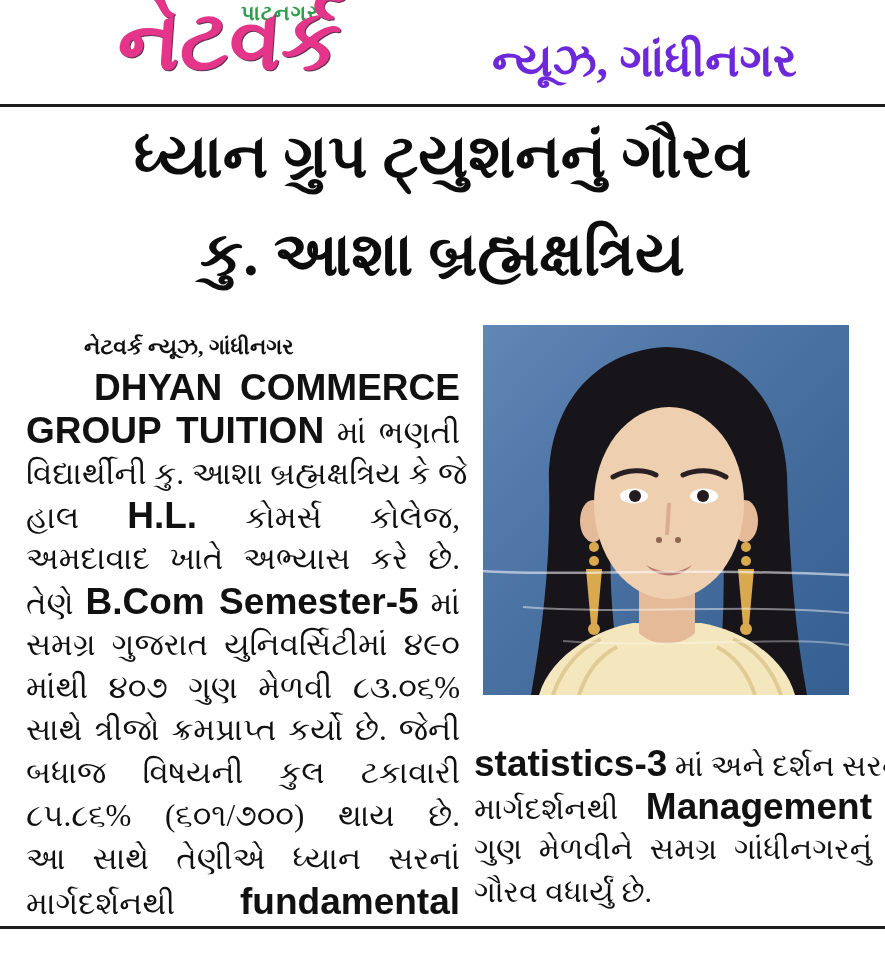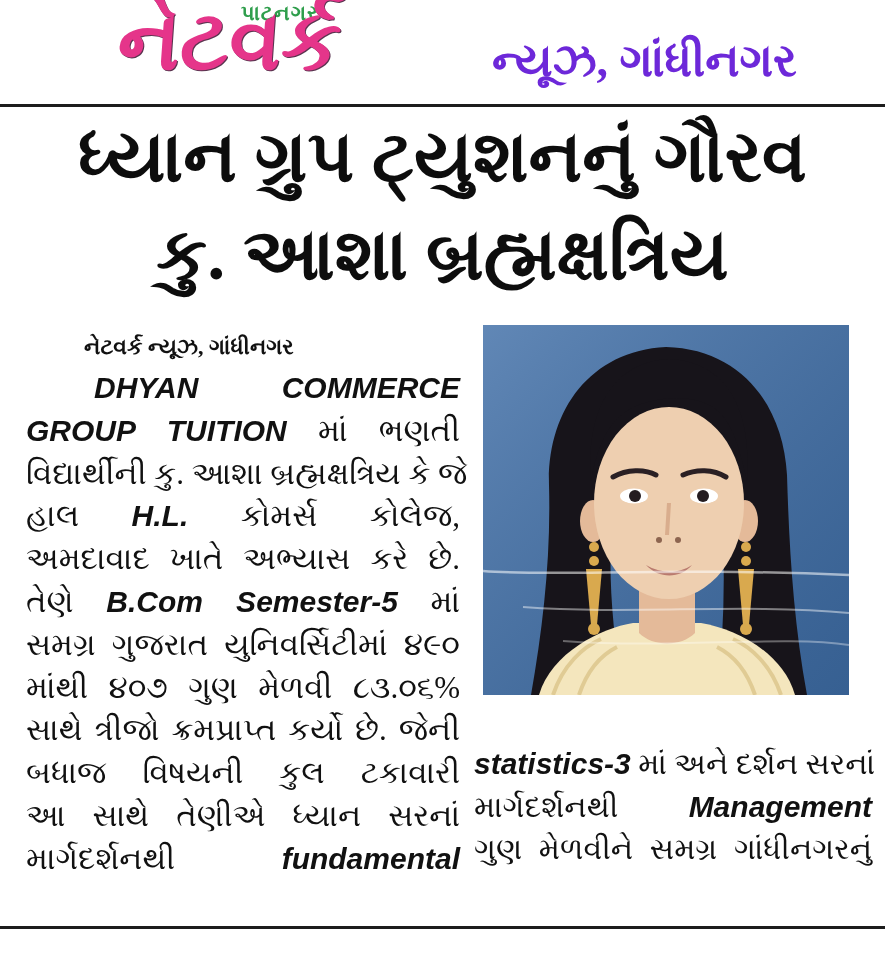--- a/index.html
+++ b/index.html
@@ -34,40 +34,40 @@
     position:absolute;left:0;width:885px;height:3px;background:#1d1d1d;
   }
   #rule-top{top:104px;}
   #rule-bottom{top:926px;}
   
   #headline{
     position:absolute;left:0;top:108px;width:885px;
     text-align:center;font-weight:700;color:#0d0d0d;
   }
   #headline .hl{
-    font-size:72px;line-height:98px;white-space:nowrap;
+    font-size:61px;line-height:98px;white-space:nowrap;
   }
   
   #left-col{
     position:absolute;left:26px;top:326px;width:434px;
   }
   #dateline{
     font-weight:700;font-size:22px;line-height:41px;
     padding-left:58px;white-space:nowrap;
   }
   .tline{
     font-size:31px;line-height:42.8px;
     text-align:justify;text-align-last:justify;
     height:42.8px;overflow:visible;white-space:nowrap;
   }
   .tline.indent{padding-left:68px;}
   .tline.lastleft{text-align-last:left;}
   .eng{
     font-family:"Liberation Sans",sans-serif;
-    font-weight:700;font-size:30px;font-style:italic;
+    font-weight:700;font-size:37px;
   }
   
   #photo{
     position:absolute;left:483px;top:325px;width:366px;height:370px;
   }
   #photo svg{display:block;width:100%;height:100%;}
   
   #caption-col{
     position:absolute;left:474px;top:705px;width:398px;margin-top:38px;
   }
@@ -96,20 +96,21 @@
         <div class="tline indent"><span class="eng">DHYAN COMMERCE</span></div>
         <div class="tline"><span class="eng">GROUP TUITION</span><span> માં ભણતી</span></div>
         <div class="tline"><span>વિદ્યાર્થીની કુ. આશા બ્રહ્મક્ષત્રિય કે જે</span></div>
         <div class="tline"><span>હાલ </span><span class="eng">H.L.</span><span> કોમર્સ કોલેજ,</span></div>
         <div class="tline"><span>અમદાવાદ ખાતે અભ્યાસ કરે છે.</span></div>
         <div class="tline"><span>તેણે </span><span class="eng">B.Com Semester-5</span><span> માં</span></div>
         <div class="tline"><span>સમગ્ર ગુજરાત યુનિવર્સિટીમાં ૪૯૦</span></div>
         <div class="tline"><span>માંથી ૪૦૭ ગુણ મેળવી ૮૩.૦૬%</span></div>
         <div class="tline"><span>સાથે ત્રીજો ક્રમપ્રાપ્ત કર્યો છે. જેની</span></div>
         <div class="tline"><span>બધાજ વિષયની કુલ ટકાવારી</span></div>
+        <div class="tline"><span>૮૫.૮૬% (૬૦૧/૭૦૦) થાય છે.</span></div>
         <div class="tline"><span>આ સાથે તેણીએ ધ્યાન સરનાં</span></div>
         <div class="tline"><span>માર્ગદર્શનથી </span><span class="eng">fundamental</span></div>
       </div>
   </div>
 
   <div id="photo">
     <svg viewBox="0 0 366 370" xmlns="http://www.w3.org/2000/svg">
       <defs>
         <linearGradient id="bgg" x1="0" y1="0" x2="1" y2="1">
           <stop offset="0" stop-color="#ffffff" stop-opacity="0.18"></stop>
@@ -162,17 +163,18 @@
       <path d="M40 282 C150 290 260 278 366 288" stroke="#ffffff" stroke-width="2" opacity="0.45" fill="none"></path>
       <path d="M80 316 C190 324 300 310 366 320" stroke="#ffffff" stroke-width="2" opacity="0.35" fill="none"></path>
     </svg>
   </div>
 
   <div id="caption-col">
     <div>
         <div class="tline"><span class="eng">statistics-3</span><span> માં અને દર્શન સરનાં</span></div>
         <div class="tline"><span>માર્ગદર્શનથી </span><span class="eng">Management</span></div>
         <div class="tline"><span>ગુણ મેળવીને સમગ્ર ગાંધીનગરનું</span></div>
+        <div class="tline lastleft"><span>ગૌરવ વધાર્યું છે.</span></div>
       </div>
   </div>
 
   <div id="rule-bottom" class="rule"></div>
 </div>
 
 </body></html>

